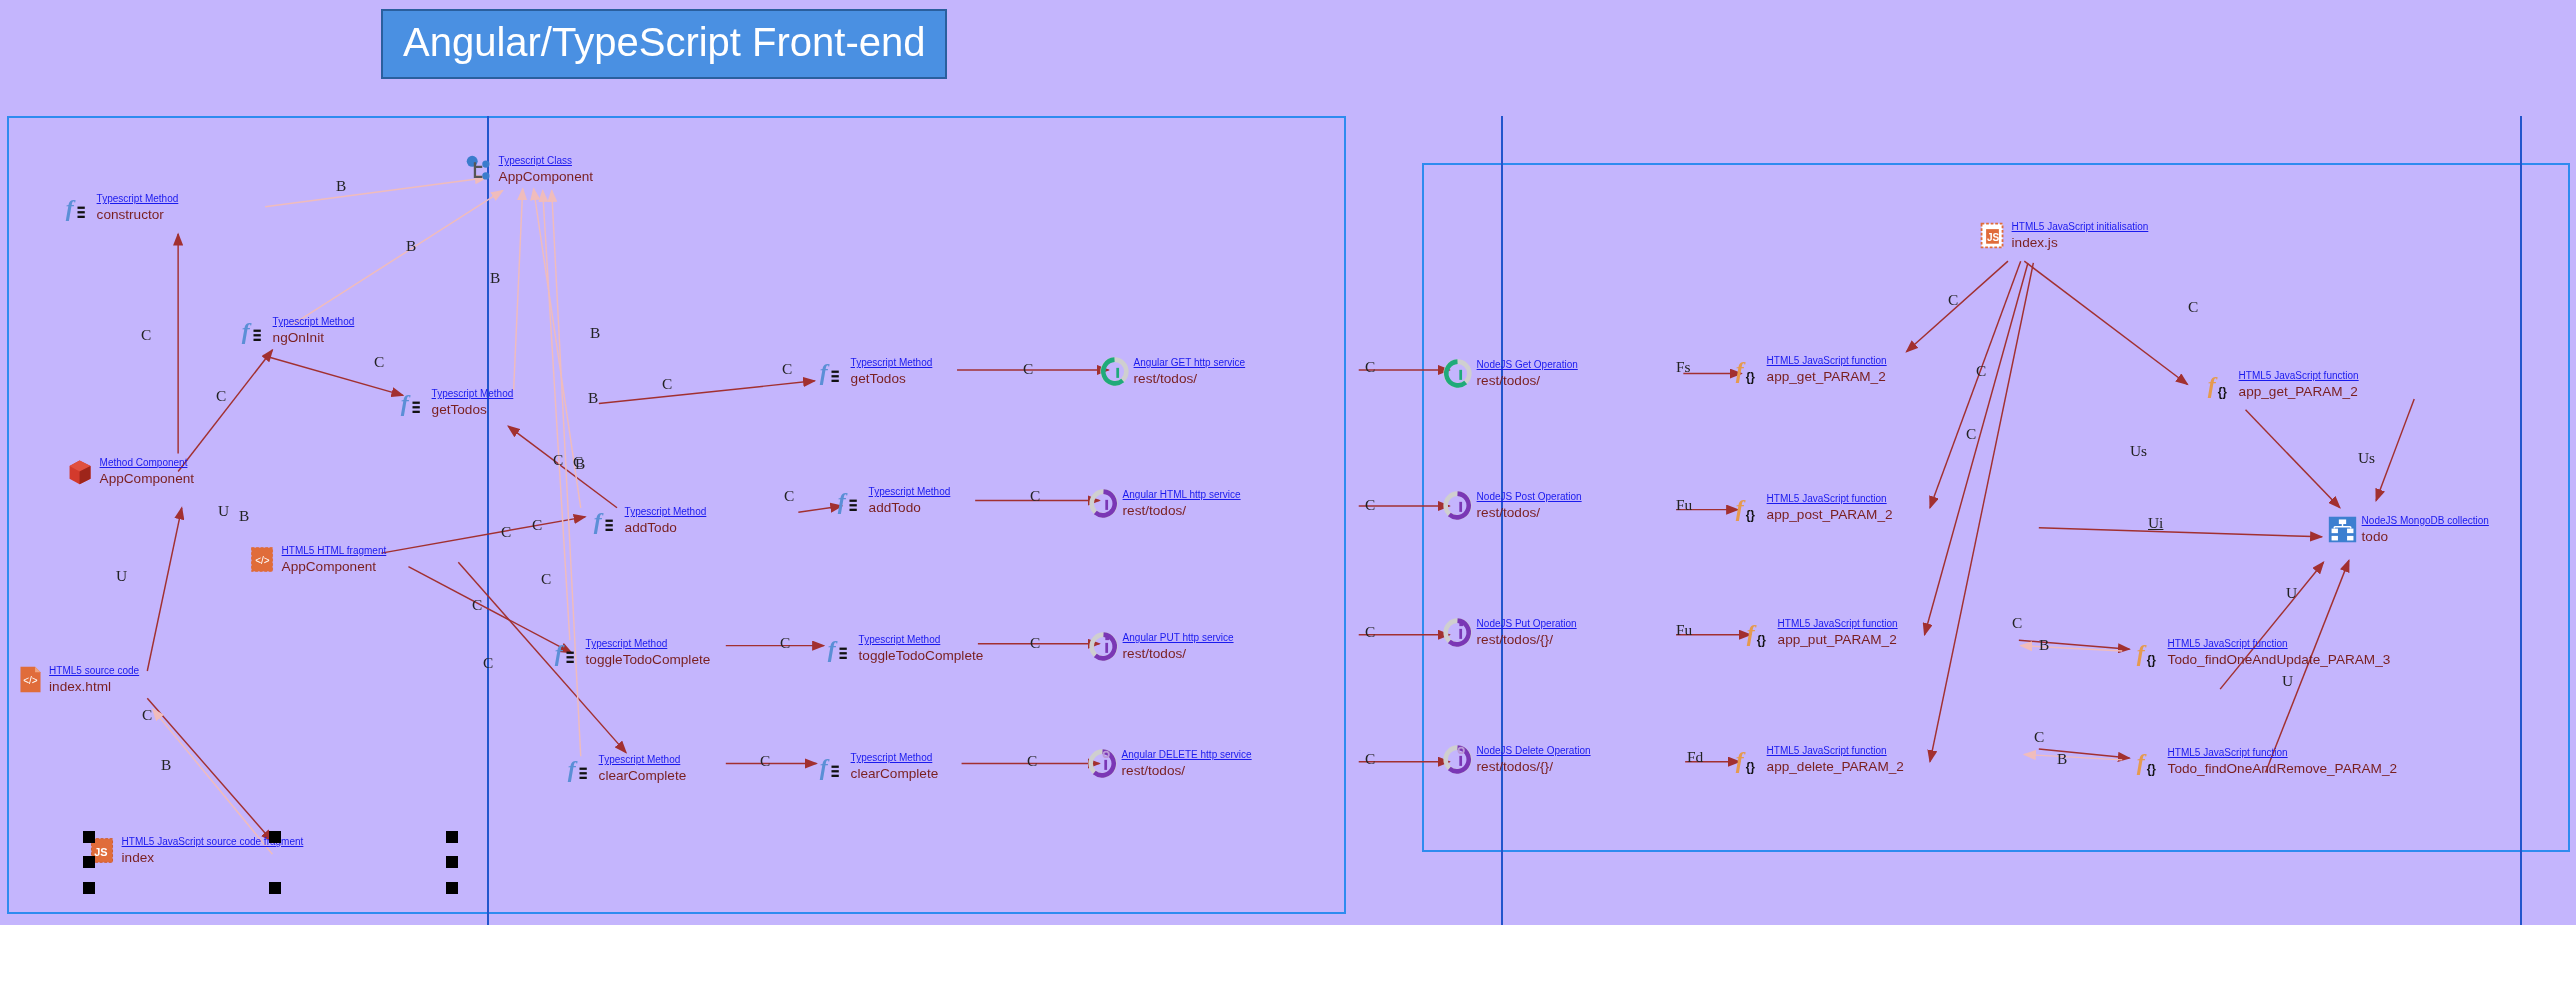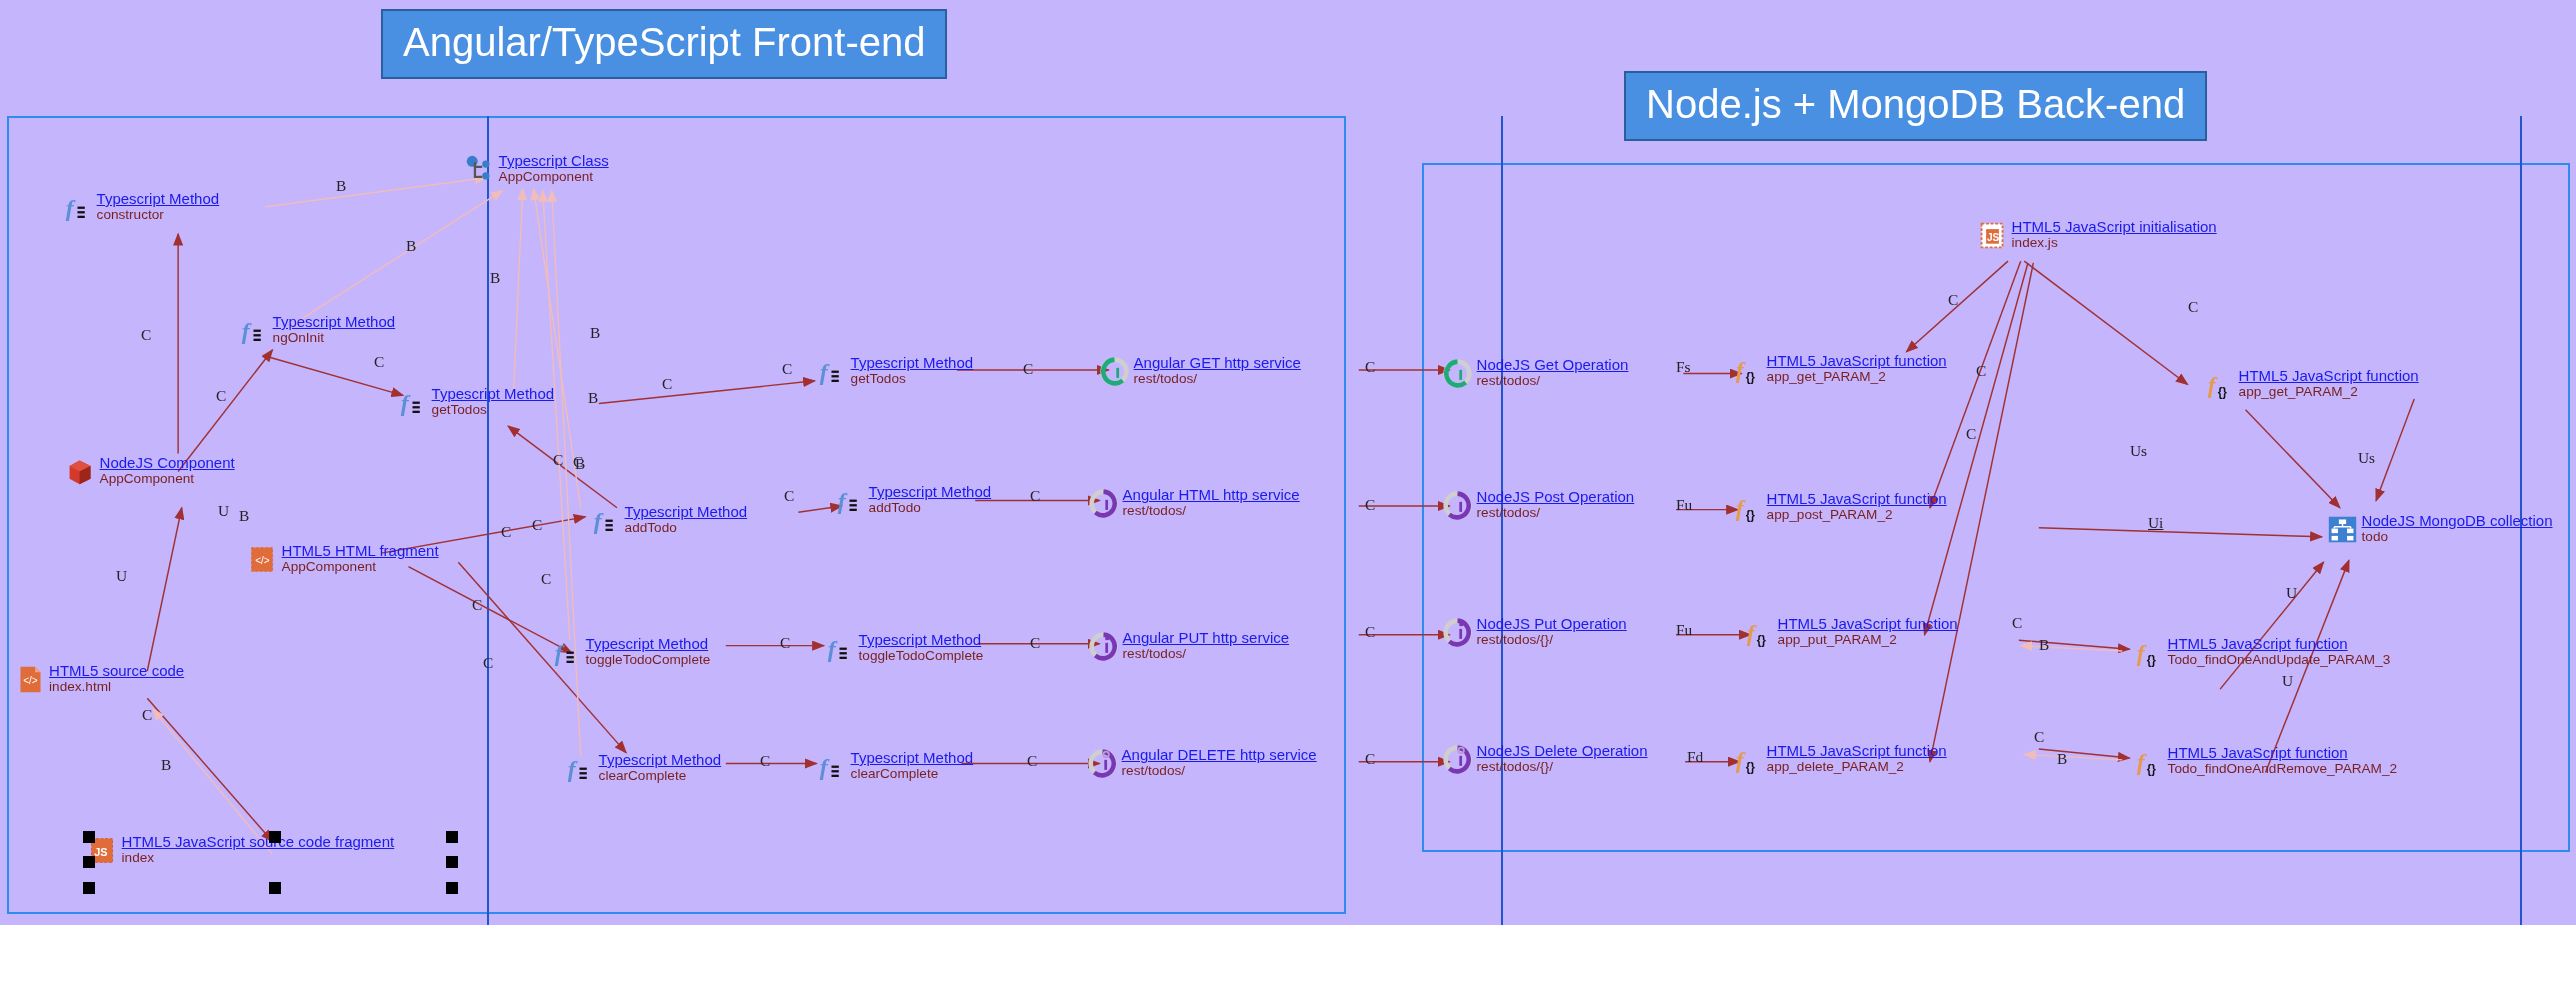--- a/index.html
+++ b/index.html
@@ -59,21 +59,21 @@
     width: 31px; height: 31px;
     flex: 0 0 31px;
     margin-right: 3.6px;
     margin-top: 1.8px;
     position: relative;
   }
   .node .txt { display: block; }
   .node .title {
     color: #1a1aee;
     text-decoration: underline;
-    font-size: 15px;
+    font-size: 10px;
     line-height: 17px;
     display: block;
   }
   .node .sub {
     color: #7a1f1f;
     font-size: 13.6px;
     line-height: 15.4px;
     display: block;
   }
   
@@ -95,21 +95,20 @@
   
   .ico svg { display: block; width: 31px; height: 31px; }
 </style>
 </head>
 <body>
 
 <div id="canvas">
 
   <div class="banner" id="banner-frontend" style="left:381px; top:9px;">Angular/TypeScript Front-end</div>
 
-  <div class="banner" id="banner-backend" style="left:1624px; top:71px;">Node.js + MongoDB Back-end</div>
 
   <div class="frame" style="left:7.3px; top:116px; width:1339px; height:798px;"></div>
   <div class="frame" style="left:1422px; top:163px; width:1148px; height:689px;"></div>
 
   <div class="vrule" style="left:487px; top:116px; height:844px;"></div>
   <div class="vrule" style="left:1501px; top:116px; height:844px;"></div>
   <div class="vrule" style="left:2520px; top:116px; height:844px;"></div>
 
   <svg class="wires" viewBox="0 0 2840 1094">
     <defs>
@@ -260,21 +259,21 @@
 
   <div class="node" style="left:65px; top:454px;">
     <span class="ico">
       <svg viewBox="0 0 34 34">
         <path d="M5 11 L16 5 L28 11 L28 25 L16 31 L5 25 Z" fill="#d33a2c"></path>
         <path d="M16 5 L28 11 L16 17 L5 11 Z" fill="#e0503f"></path>
         <path d="M16 17 L28 11 L28 25 L16 31 Z" fill="#9e251a"></path>
       </svg>
     </span>
     <span class="txt">
-      <span class="title">NodeJS Component</span>
+      <span class="title">Method Component</span>
       <span class="sub">AppComponent</span>
     </span>
   </div>
 
   <div class="node" style="left:247px; top:542px;">
     <span class="ico">
       <svg viewBox="0 0 34 34">
         <rect x="5" y="4" width="23" height="26" fill="#e06c3a" stroke="#e06c3a" stroke-dasharray="3 2"></rect>
         <text x="9" y="22" font-family="Liberation Sans, sans-serif" font-size="11" fill="#fff">&lt;/&gt;</text>
       </svg>

